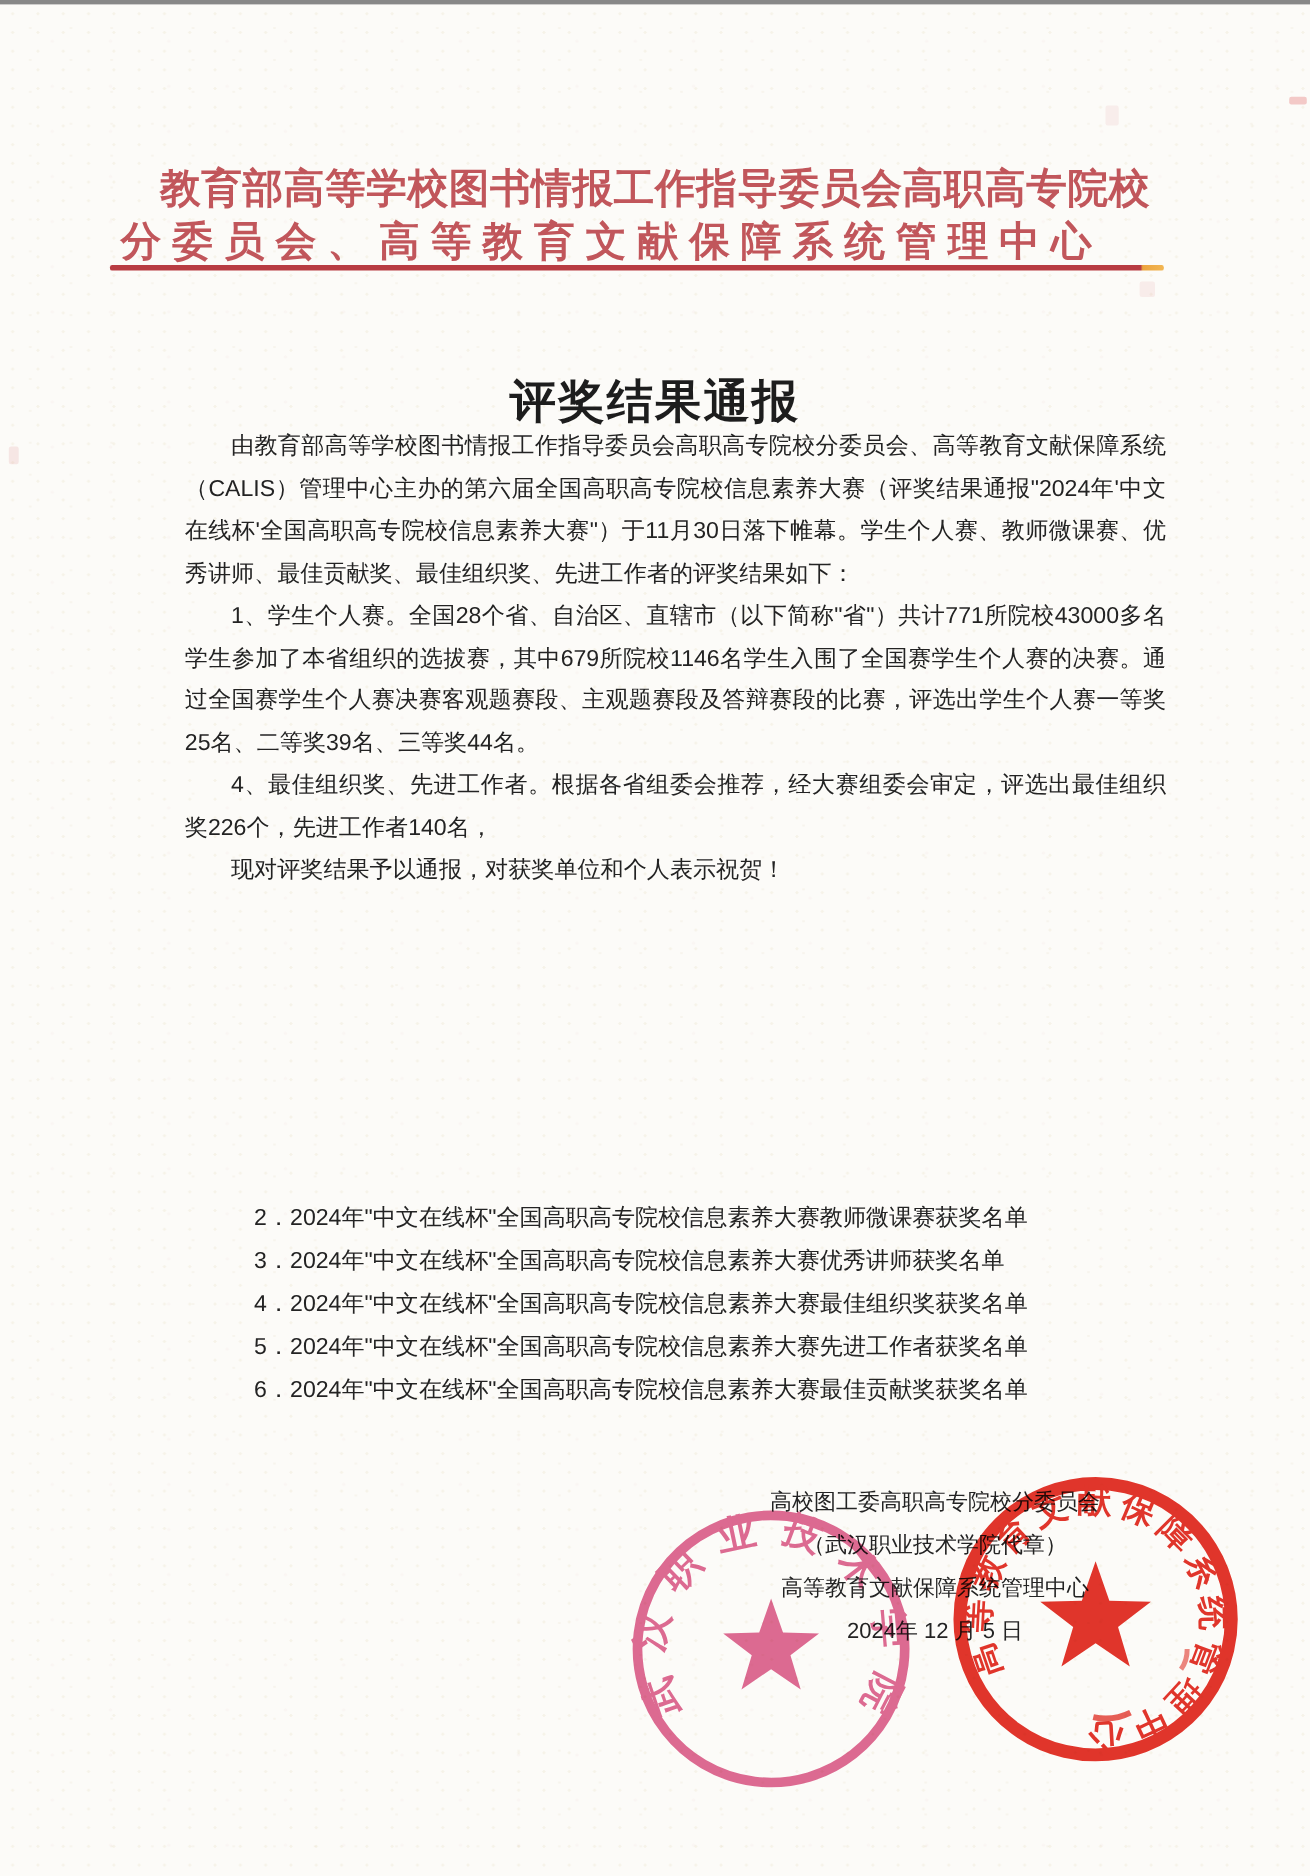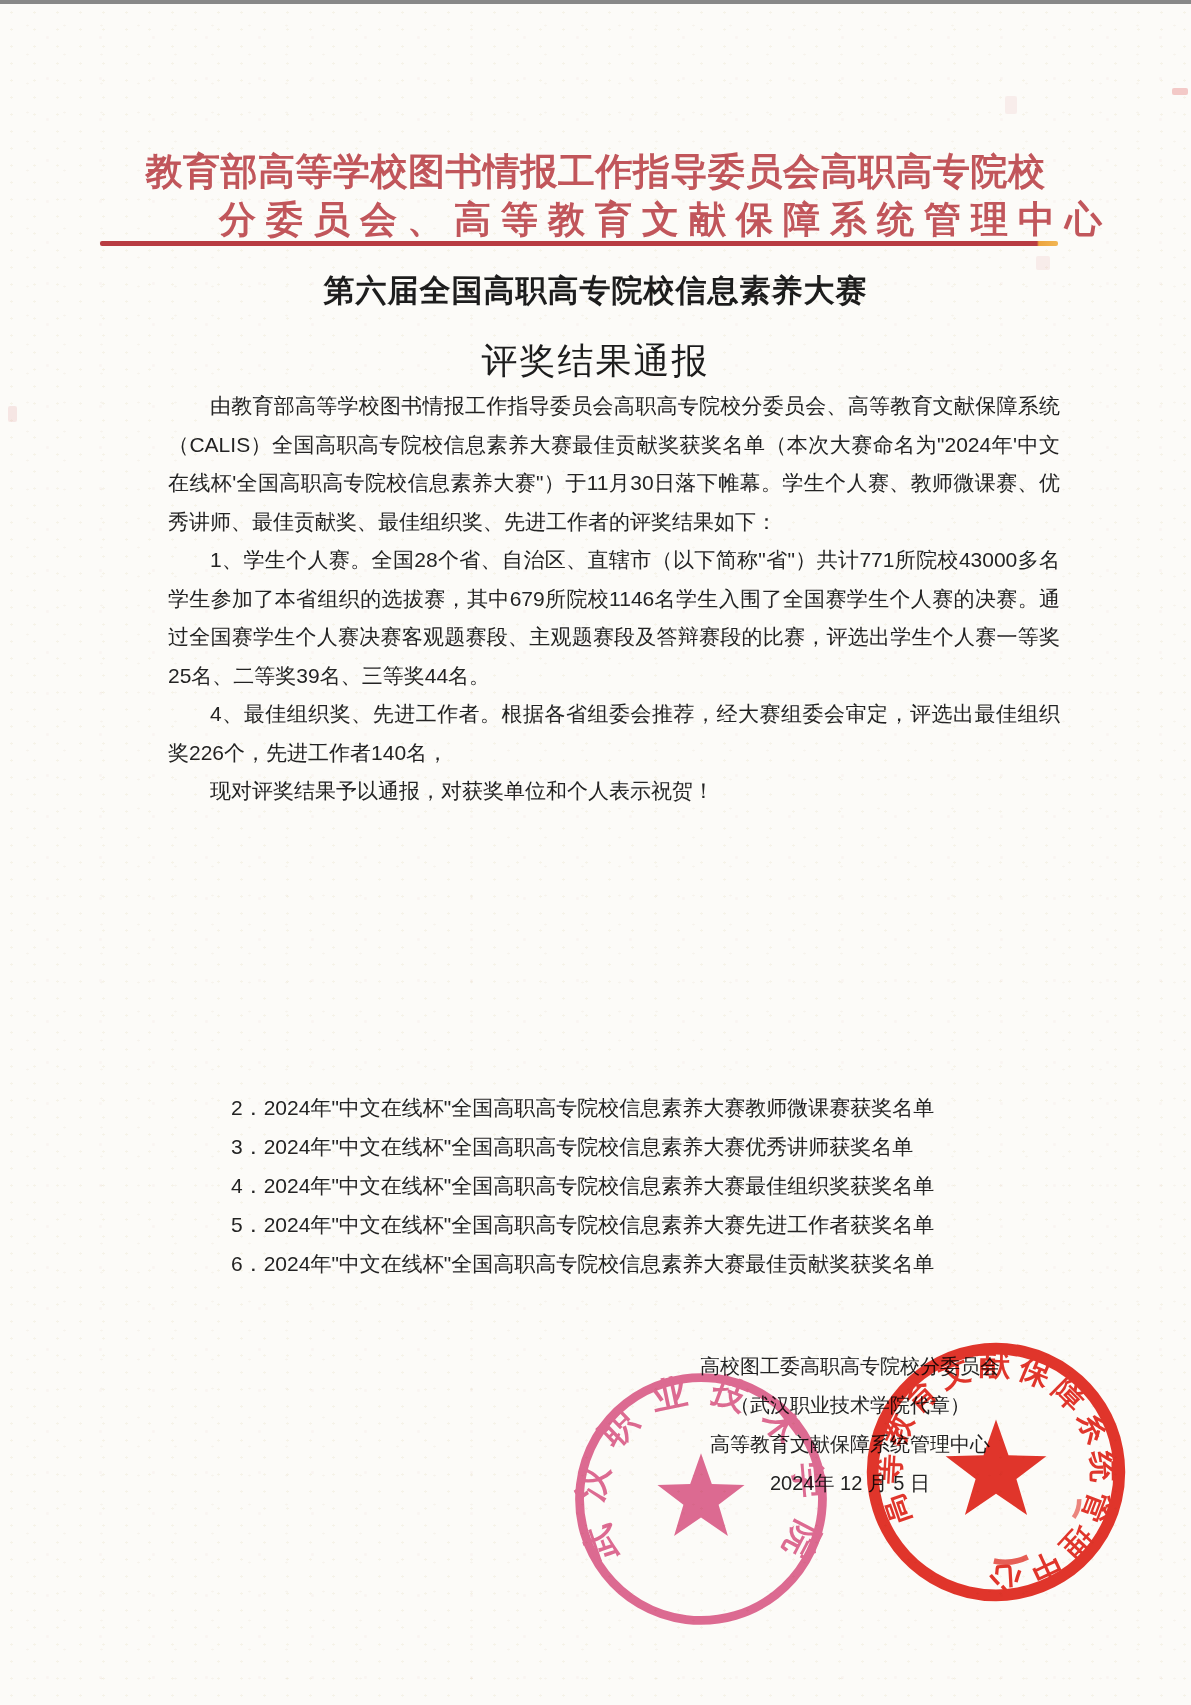--- a/index.html
+++ b/index.html
@@ -8,26 +8,26 @@
     position:relative;width:1191px;height:1705px;margin:4px auto;overflow:hidden;
     background-color:#fcfbf8;
     background-image:
       radial-gradient(rgba(208,190,132,0.14) 1.2px, transparent 1.7px),
       radial-gradient(rgba(205,185,140,0.10) 1px, transparent 1.5px),
       radial-gradient(rgba(222,172,172,0.07) 1.5px, transparent 2px);
     background-size:23px 17px,37px 29px,53px 41px;
     background-position:0 0,9px 7px,21px 13px;
   }
   .org-line1{position:absolute;left:0;top:143px;width:1191px;text-align:center;color:#c1565b;font-weight:bold;font-size:37px;letter-spacing:0.5px;}
-  .org-line2{position:absolute;left:0;top:191px;width:1112px;text-align:right;color:#c1565b;font-weight:bold;font-size:37px;letter-spacing:10px;padding-left:0;box-sizing:border-box;}
+  .org-line2{position:absolute;left:0;top:191px;width:1112px;text-align:center;color:#c1565b;font-weight:bold;font-size:37px;letter-spacing:10px;padding-left:0;box-sizing:border-box;}
   .red-rule{position:absolute;left:100px;top:237px;width:958px;height:5px;
     background:linear-gradient(90deg,#b83c42 0,#b83c42 97.8%,#eca43e 98%,#f2b653 100%);
     border-radius:2px;}
   .doc-title{position:absolute;left:0;top:266px;width:1191px;text-align:center;color:#1d1d1d;font-weight:bold;font-size:31px;letter-spacing:1px;}
-  .doc-subtitle{position:absolute;left:0;top:333px;width:1191px;text-align:center;color:#1d1d1d;font-weight:normal;font-size:36px;letter-spacing:2px;}
+  .doc-subtitle{position:absolute;left:0;top:333px;width:1191px;text-align:center;color:#1d1d1d;font-weight:bold;font-size:42px;letter-spacing:2px;}
   .body-text{position:absolute;left:168px;top:383px;width:892px;color:#232323;
     font-size:21px;line-height:38.5px;text-align:justify;}
   .body-text p{margin:0;text-indent:2em;}
   .attachments{position:absolute;left:168px;top:1084px;width:900px;color:#232323;
     font-size:21px;line-height:39px;}
   .att-row{position:relative;padding-left:63px;}
   .att-label{position:absolute;left:0;top:0;}
   .signature{position:absolute;left:640px;top:1343px;width:420px;text-align:center;
     color:#232323;font-size:20px;line-height:39px;}
   .seal{position:absolute;mix-blend-mode:multiply;opacity:.92;}
@@ -41,25 +41,24 @@
 </style>
 </head>
 <body>
 
 <div class="page">
 
   <div class="org-line1">教育部高等学校图书情报工作指导委员会高职高专院校</div>
   <div class="org-line2">分委员会、高等教育文献保障系统管理中心</div>
   <div class="red-rule"></div>
 
-  <div class="doc-title">第六届全国高职高专院校信息素养大赛</div>
   <div class="doc-subtitle">评奖结果通报</div>
 
   <div class="body-text">
-    <p>由教育部高等学校图书情报工作指导委员会高职高专院校分委员会、高等教育文献保障系统（CALIS）全国高职高专院校信息素养大赛最佳贡献奖获奖名单（本次大赛命名为"2024年'中文在线杯'全国高职高专院校信息素养大赛"）于11月30日落下帷幕。学生个人赛、教师微课赛、优秀讲师、最佳贡献奖、最佳组织奖、先进工作者的评奖结果如下：</p>
+    <p>由教育部高等学校图书情报工作指导委员会高职高专院校分委员会、高等教育文献保障系统（CALIS）管理中心主办的第六届全国高职高专院校信息素养大赛（评奖结果通报"2024年'中文在线杯'全国高职高专院校信息素养大赛"）于11月30日落下帷幕。学生个人赛、教师微课赛、优秀讲师、最佳贡献奖、最佳组织奖、先进工作者的评奖结果如下：</p>
     <p>1、学生个人赛。全国28个省、自治区、直辖市（以下简称"省"）共计771所院校43000多名学生参加了本省组织的选拔赛，其中679所院校1146名学生入围了全国赛学生个人赛的决赛。通过全国赛学生个人赛决赛客观题赛段、主观题赛段及答辩赛段的比赛，评选出学生个人赛一等奖25名、二等奖39名、三等奖44名。</p>
     <p>4、最佳组织奖、先进工作者。根据各省组委会推荐，经大赛组委会审定，评选出最佳组织奖226个，先进工作者140名，</p>
     <p>现对评奖结果予以通报，对获奖单位和个人表示祝贺！</p>
   </div>
 
   <div class="attachments">
     <div class="att-row">
       <span>2．2024年"中文在线杯"全国高职高专院校信息素养大赛教师微课赛获奖名单</span>
     </div>
     <div class="att-row">

